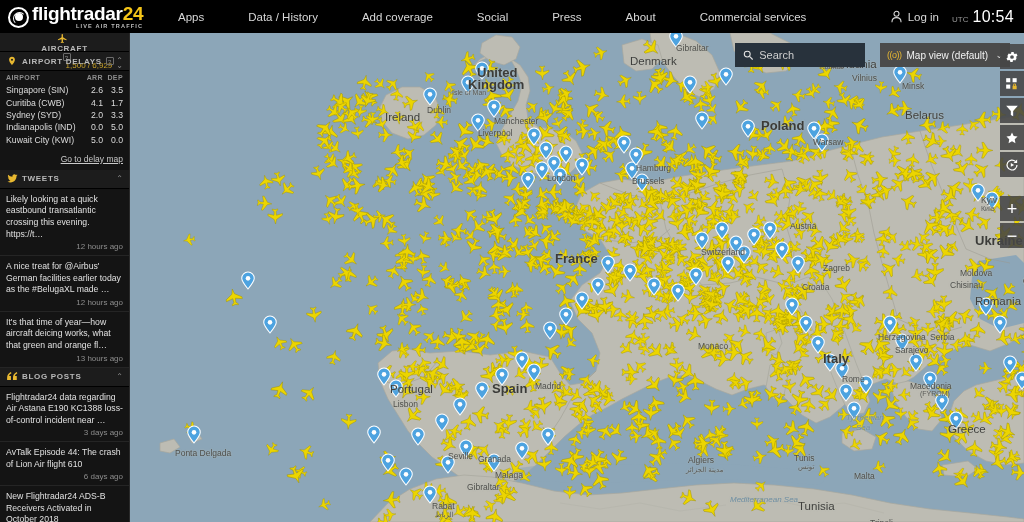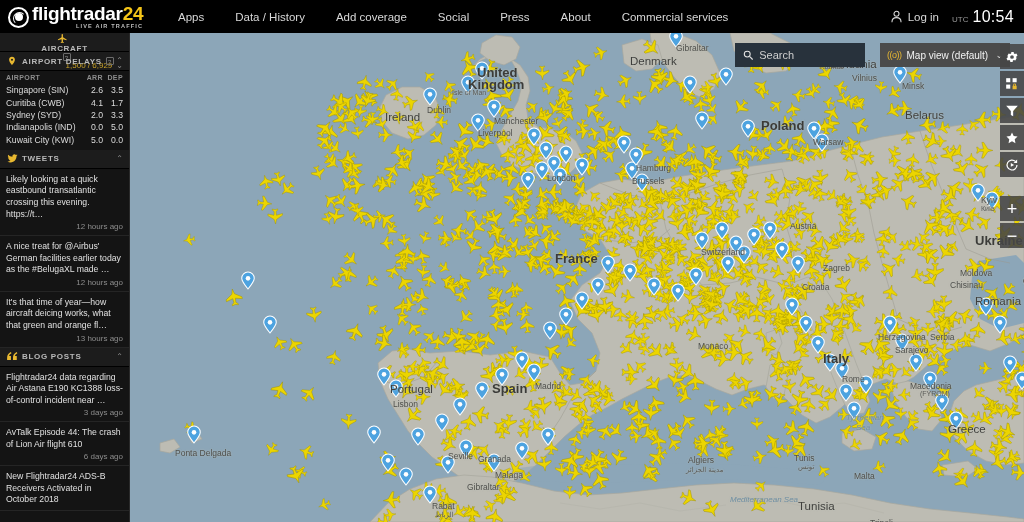--- a/index.html
+++ b/index.html
@@ -33,21 +33,21 @@
     width: 11px; height: 11px; border-radius: 50%;
     border: 1px solid #fff; border-right-color: transparent; border-bottom-color: transparent;
   }
   .logo-text { margin-left: 3px; line-height: 1; }
   .logo-main { font-size: 19px; font-weight: bold; color: #fff; letter-spacing: -0.3px; }
   .logo-main .num { color: #f5c518; }
   .logo-sub {
     font-size: 5.6px; color: #bdbdbd; letter-spacing: 1.15px;
     text-align: right; margin-top: 1px; font-weight: bold;
   }
-  #nav-links { display: flex; align-items: center; gap: 3px; margin-left: 14px; }
+  #nav-links { display: flex; align-items: center; gap: 16px; margin-left: 14px; }
   .nav-link {
     color: #d8d8d8; font-size: 11.5px; padding: 9px 14px;
     cursor: pointer; white-space: nowrap;
   }
   #nav-right {
     margin-left: auto; display: flex; align-items: center;
     padding-right: 10px; gap: 13px;
   }
   #login-btn { display: flex; align-items: center; gap: 5px; cursor: pointer; }
   .user-ico { width: 13px; height: 13px; display: block; }
@@ -270,20 +270,23 @@
             <td class="num">0.0</td>
             <td class="num">5.0</td>
           </tr>
           <tr>
             <td>Kuwait City (KWI)</td>
             <td class="num">5.0</td>
             <td class="num">0.0</td>
           </tr>
         </tbody>
       </table>
+      <div id="delay-link-row">
+        <span id="delay-link">Go to delay map</span>
+      </div>
     </div>
 
     <div class="panel-head">
       <span class="ph-ico">
         <svg width="11" height="11" viewBox="0 0 24 24">
             <path fill="#e8b830" d="M23 4.9a9 9 0 0 1-2.6.7 4.5 4.5 0 0 0 2-2.5 9 9 0 0 1-2.9 1.1 4.5 4.5 0 0 0-7.7 4.1A12.8 12.8 0 0 1 2.5 3.6a4.5 4.5 0 0 0 1.4 6 4.4 4.4 0 0 1-2-.6 4.5 4.5 0 0 0 3.6 4.4 4.6 4.6 0 0 1-2 .1 4.5 4.5 0 0 0 4.2 3.1A9 9 0 0 1 1 18.5a12.7 12.7 0 0 0 6.9 2c8.3 0 12.8-6.9 12.8-12.8v-.6A9 9 0 0 0 23 4.9z"></path>
           </svg>
       </span>
       <span class="panel-title">TWEETS</span>
       <span class="ph-right">

